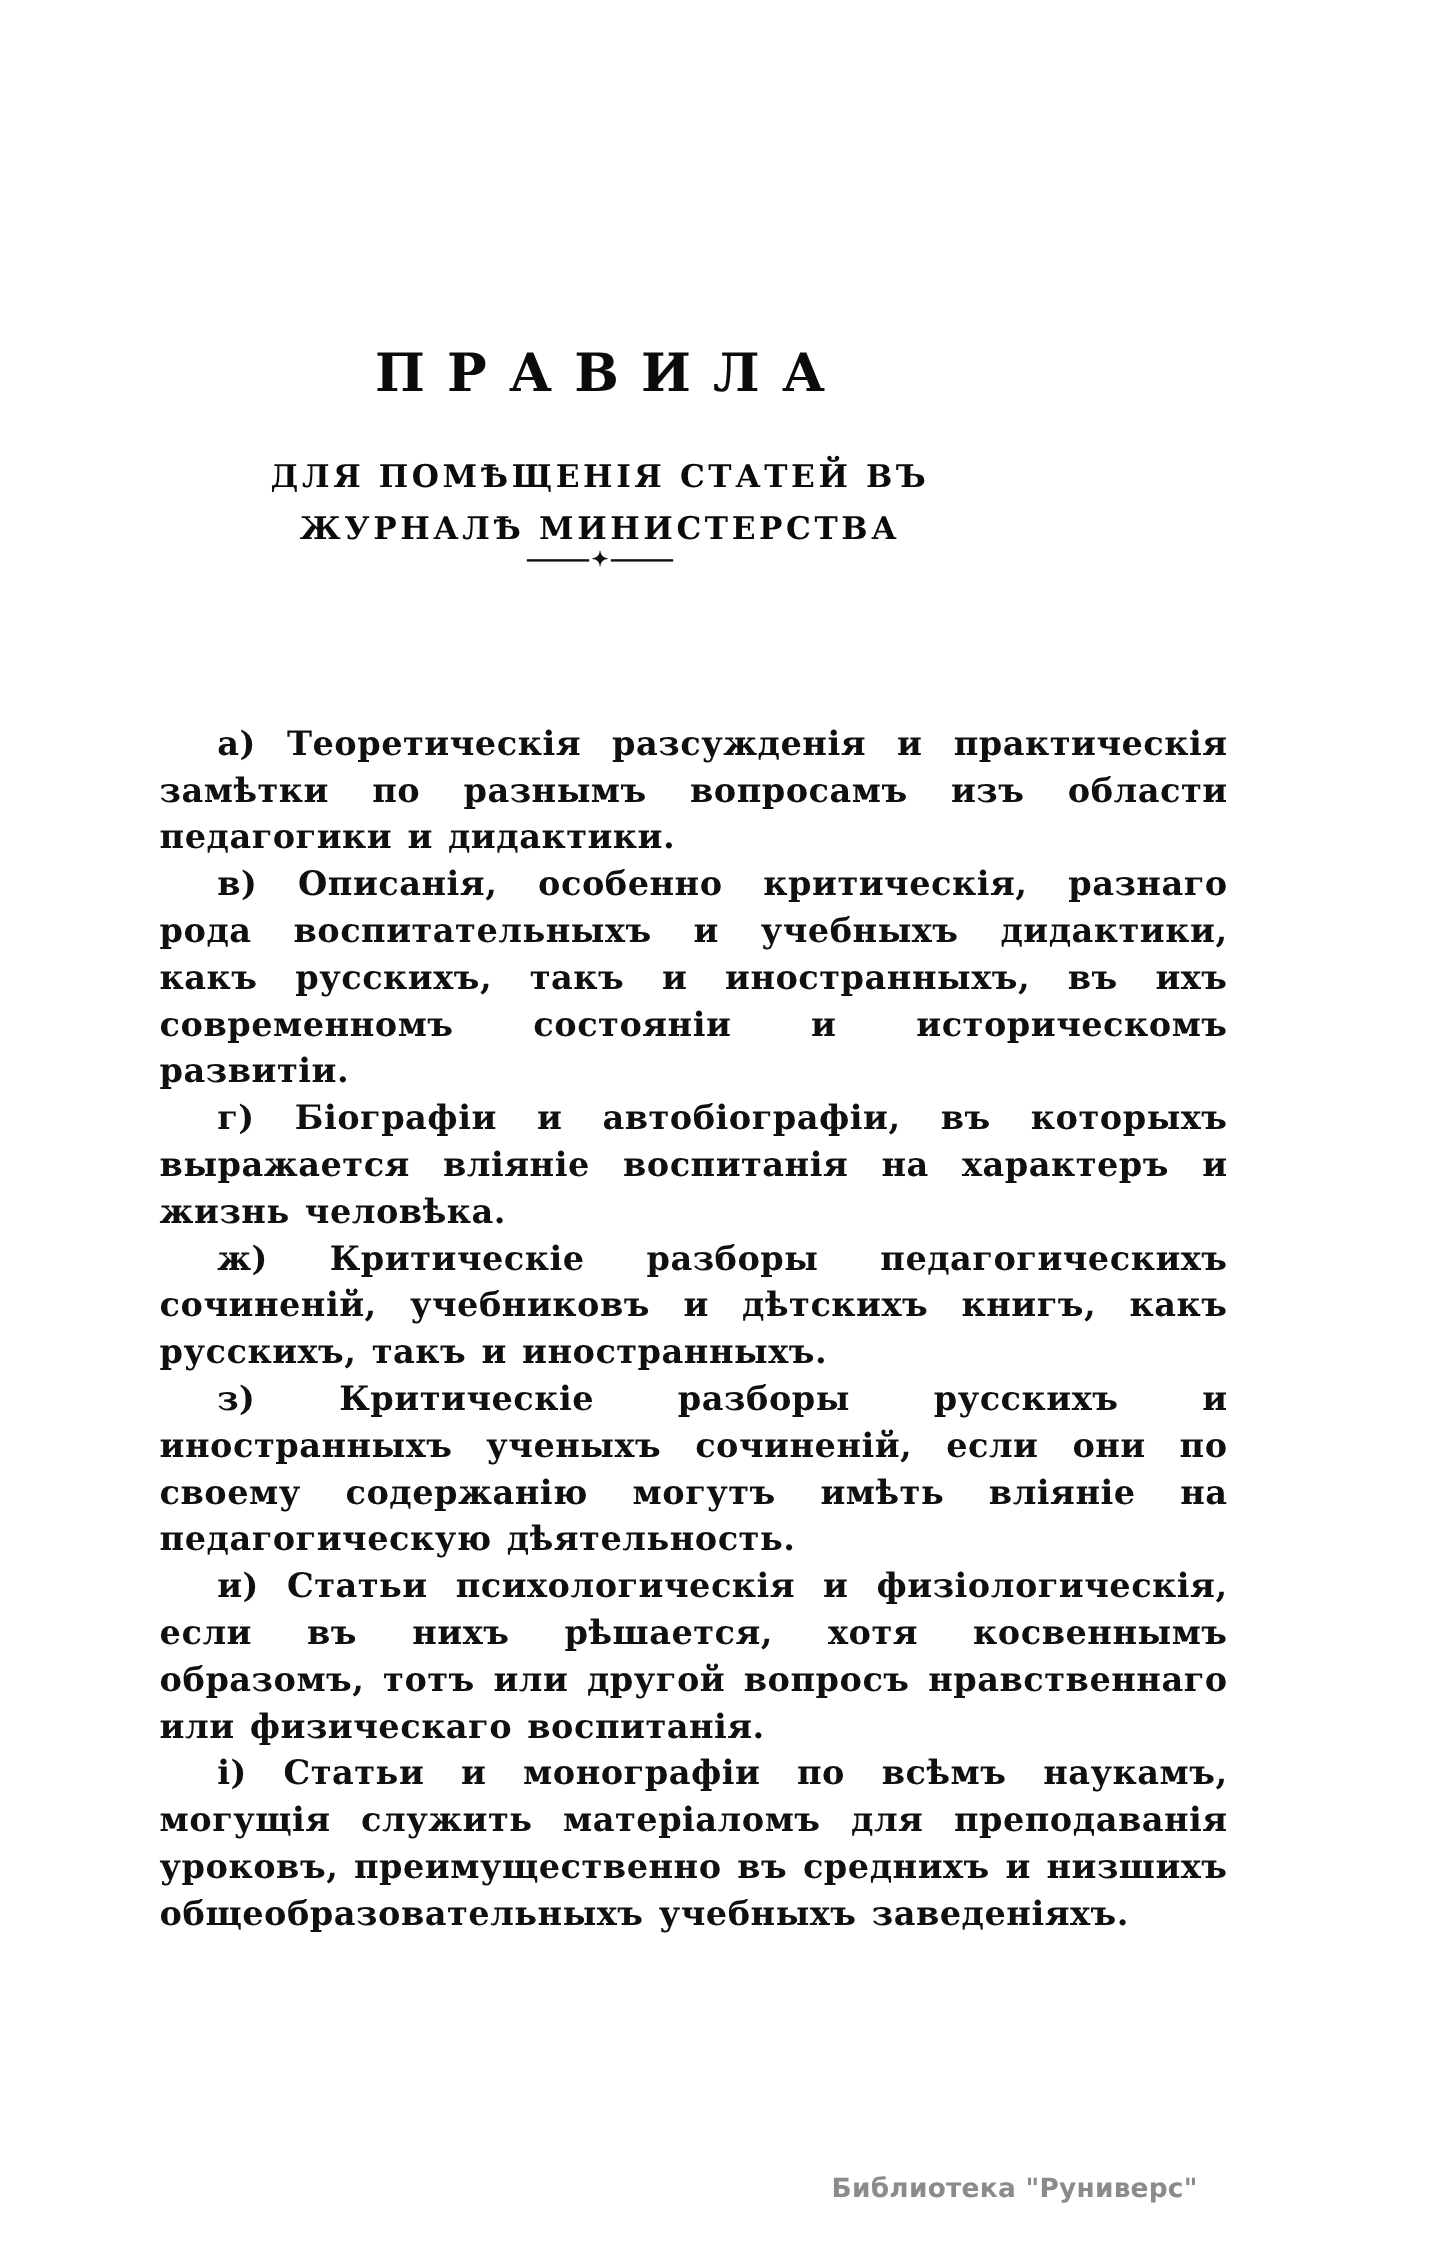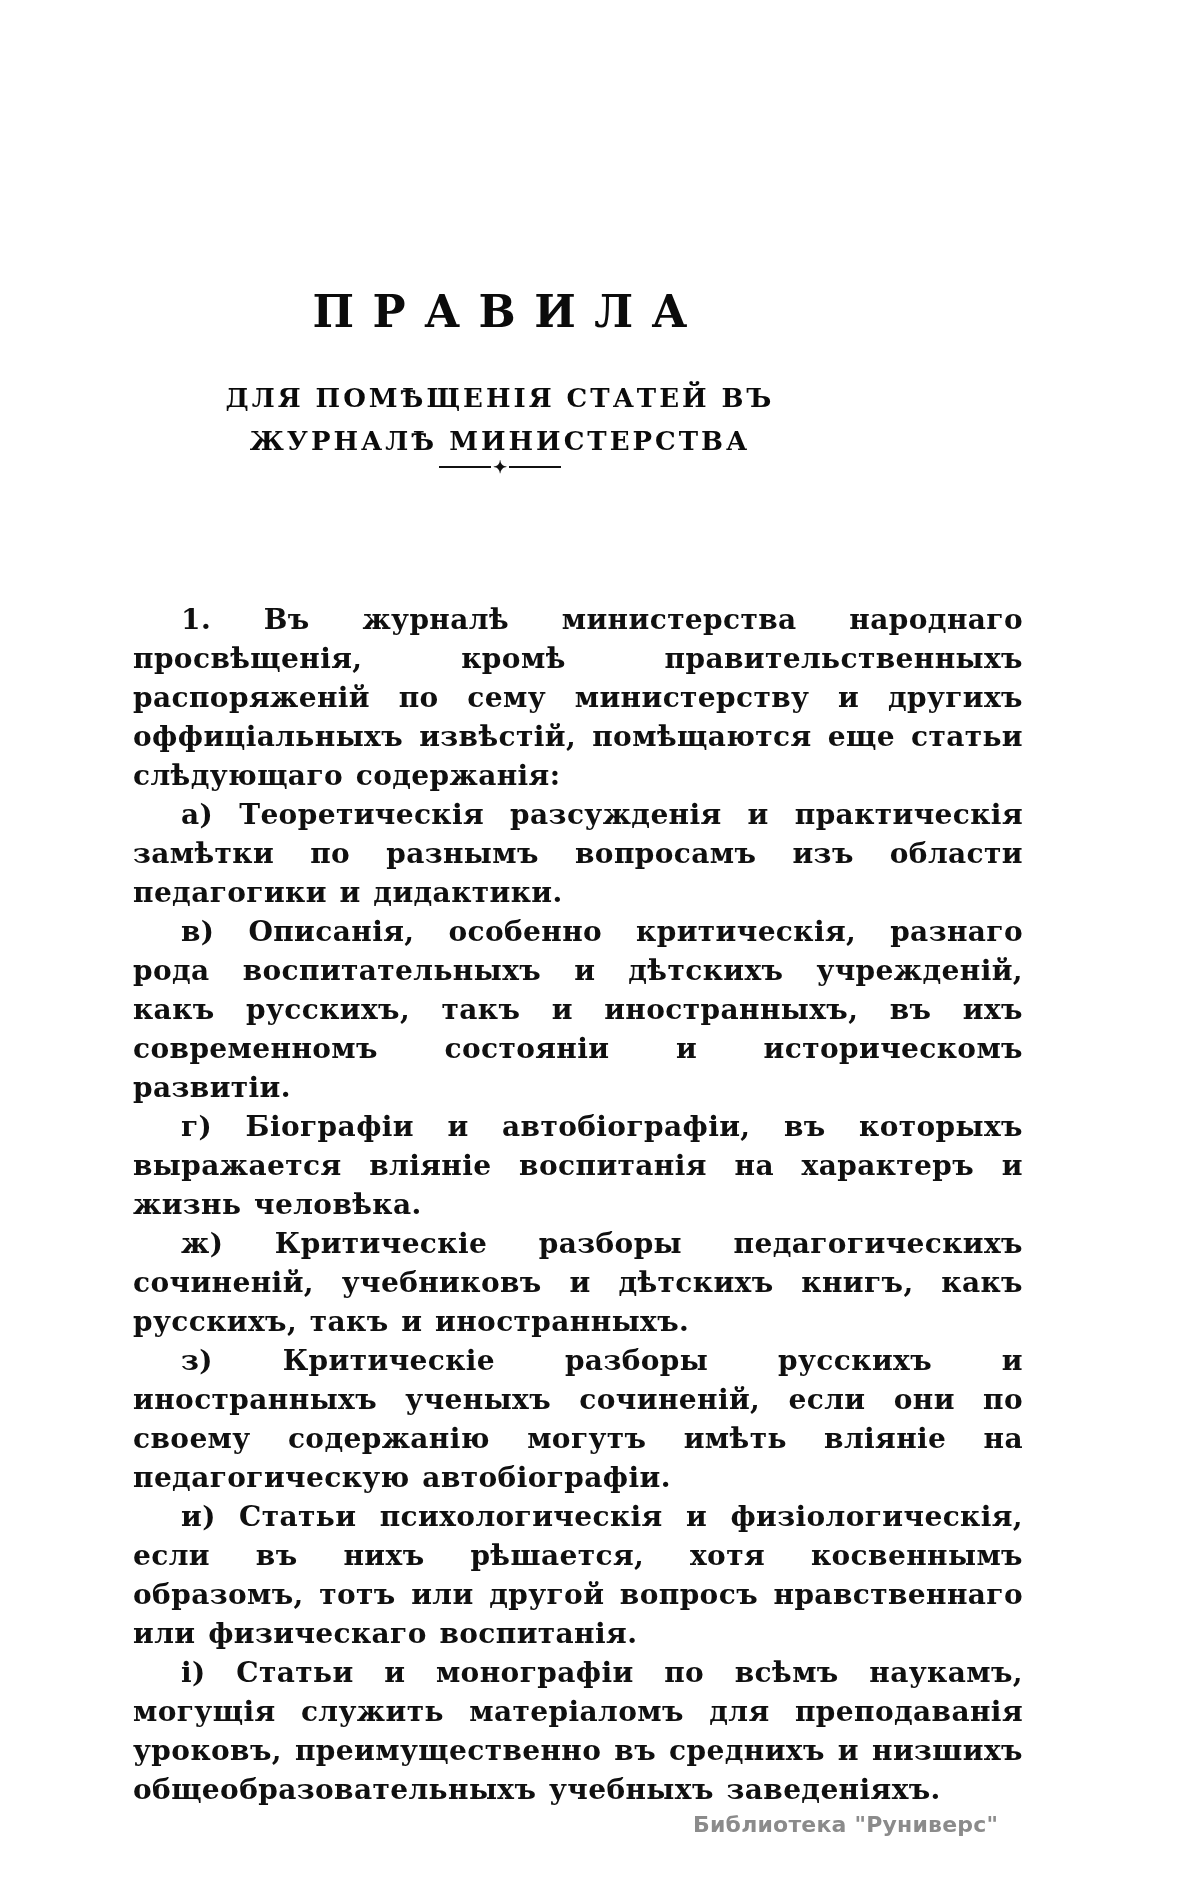--- a/index.html
+++ b/index.html
@@ -101,26 +101,25 @@
     </div>
   </div>
 
   <div class="divider">
     <span class="rule"></span>
     <span class="orn">✦</span>
     <span class="rule"></span>
   </div>
 
   <div class="body-text">
-    <p>1. Въ журналѣ министерства народнаго просвѣщенія, кромѣ правительственныхъ распоряженій по сему министерству и другихъ оффиціальныхъ извѣстій, помѣщаются еще статьи слѣдующаго содержанія:</p>
     <p>а) Теоретическія разсужденія и практическія замѣтки по разнымъ вопросамъ изъ области педагогики и дидактики.</p>
-    <p>в) Описанія, особенно критическія, разнаго рода воспитательныхъ и дѣтскихъ учрежденій, какъ русскихъ, такъ и иностранныхъ, въ ихъ современномъ состояніи и историческомъ развитіи.</p>
+    <p>в) Описанія, особенно критическія, разнаго рода воспитательныхъ и учебныхъ дидактики, какъ русскихъ, такъ и иностранныхъ, въ ихъ современномъ состояніи и историческомъ развитіи.</p>
     <p>г) Біографіи и автобіографіи, въ которыхъ выражается вліяніе воспитанія на характеръ и жизнь человѣка.</p>
     <p>ж) Критическіе разборы педагогическихъ сочиненій, учебниковъ и дѣтскихъ книгъ, какъ русскихъ, такъ и иностранныхъ.</p>
-    <p>з) Критическіе разборы русскихъ и иностранныхъ ученыхъ сочиненій, если они по своему содержанію могутъ имѣть вліяніе на педагогическую автобіографіи.</p>
+    <p>з) Критическіе разборы русскихъ и иностранныхъ ученыхъ сочиненій, если они по своему содержанію могутъ имѣть вліяніе на педагогическую дѣятельность.</p>
     <p>и) Статьи психологическія и физіологическія, если въ нихъ рѣшается, хотя косвеннымъ образомъ, тотъ или другой вопросъ нравственнаго или физическаго воспитанія.</p>
     <p>і) Статьи и монографіи по всѣмъ наукамъ, могущія служить матеріаломъ для преподаванія уроковъ, преимущественно въ среднихъ и низшихъ общеобразовательныхъ учебныхъ заведеніяхъ.</p>
 
   </div>
 
   <div class="watermark">Библиотека "Руниверс"</div>
 
 </div>
 
 </body></html>

